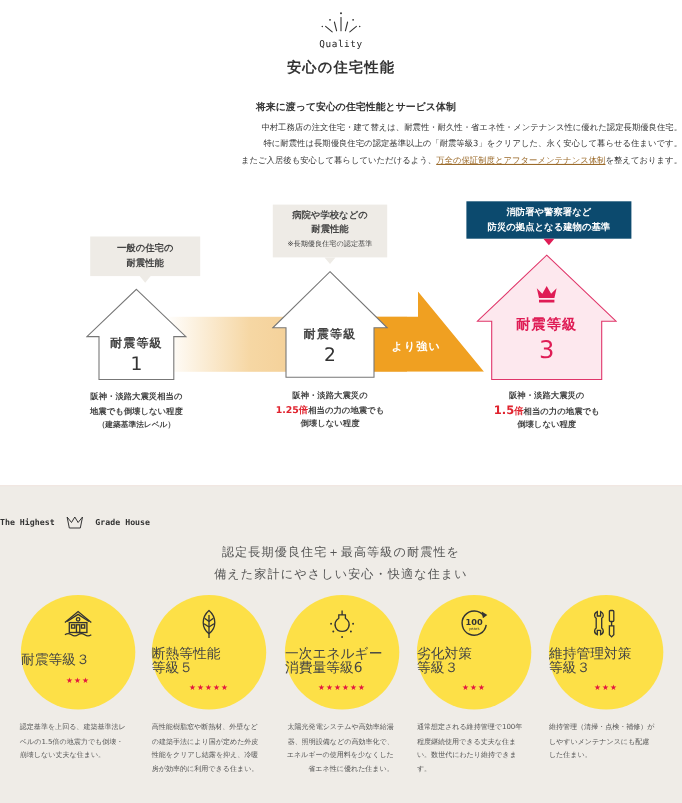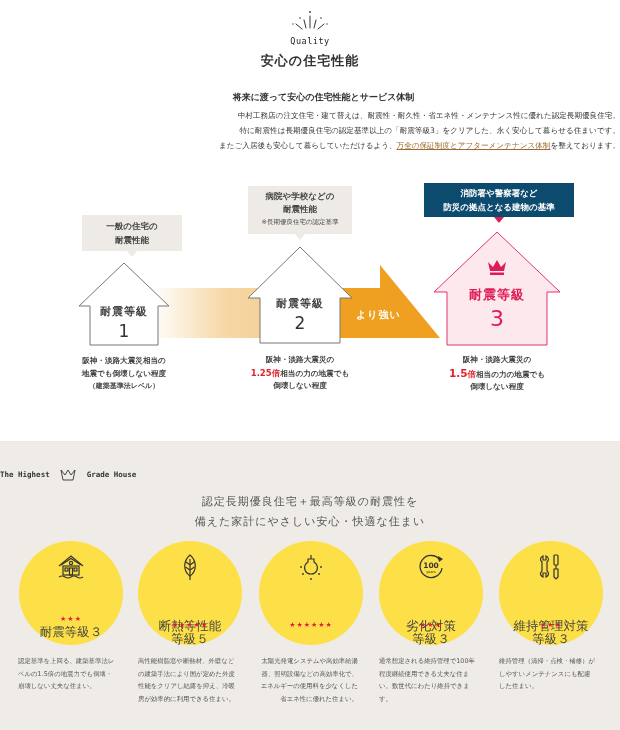--- a/index.html
+++ b/index.html
@@ -38,21 +38,21 @@
   
   .bottom { position: absolute; left: 0; top: 441px; width: 620px; height: 289px; background: #efece7; border-top: 1px solid #f1e6e2; }
   .tagline { position: absolute; left: 0; width: 620px; top: 27px; text-align: left; font-family: "DejaVu Sans Mono", monospace; font-size: 7.5px; font-weight: bold; color: #333; }
   .tagline .crown { display: inline-block; vertical-align: middle; margin: 0 6px; }
   .bottom-title { position: absolute; left: 0; width: 620px; top: 50px; text-align: center; font-size: 11px; color: #555; line-height: 20px; letter-spacing: 1px; }
 
   .features { position: absolute; left: 0; top: 99px; width: 620px; height: 190px; }
   .feature { position: absolute; width: 106px; top: 0; }
   .feature .circle { width: 104px; height: 104px; border-radius: 50%; background: #fde047; margin-left: 1px; position: relative; }
   .feature .icon { position: absolute; left: 37px; top: 12px; width: 30px; height: 28px; }
-  .feature .f-label { position: absolute; left: 0; top: 46px; width: 104px; text-align: center; font-size: 12.5px; line-height: 13px; color: #444; margin-top: 32px; }
+  .feature .f-label { position: absolute; left: 0; top: 46px; width: 104px; font-size: 12.5px; line-height: 13px; color: #444; }
   .feature .f-label.single { top: 52px; }
   .feature .stars { position: absolute; left: 0; width: 104px; text-align: center; color: #e3183f; font-size: 7px; letter-spacing: 1px; }
   .feature .f-desc { position: absolute; top: 114px; left: 12px; width: 100px; font-size: 6.4px; line-height: 12.5px; color: #555; }
 </style>
 </head>
 <body>
 
 <section class="top">
   <svg class="sparkle" viewBox="0 0 40 26">
     <g stroke="#333" stroke-width="1" stroke-linecap="round" fill="none">
@@ -216,20 +216,24 @@
             <path d="M12,6 h6 v3 c3,2 4,5 3,8 c-1,3 -4,4 -6,4 c-2,0 -5,-1 -6,-4 c-1,-3 0,-6 3,-8 z"></path>
           </g>
           <g fill="#333">
               <circle cx="5" cy="14" r="0.9"></circle>
               <circle cx="25" cy="14" r="0.9"></circle>
               <circle cx="7" cy="21" r="0.9"></circle>
               <circle cx="23" cy="21" r="0.9"></circle>
               <circle cx="15" cy="26" r="0.9"></circle>
             </g>
         </svg>
+        <div class="f-label">
+          <div>一次エネルギー</div>
+          <div>消費量等級6</div>
+        </div>
         <div class="stars" style="top:80px;">★★★★★★</div>
       </div>
       <div class="f-desc" style="left:0;text-align:right;">太陽光発電システムや高効率給湯器、照明設備などの高効率化で、エネルギーの使用料を少なくした省エネ性に優れた住まい。</div>
     </div>
 
     <div class="feature" style="left:378px;">
       <div class="circle">
         <svg class="icon" viewBox="0 0 30 28">
           <path d="M24,7 A11,11 0 1 0 26,15" fill="none" stroke="#333" stroke-width="1.3"></path>
           <polygon points="22,3 27,6 23,9" fill="#333"></polygon>

